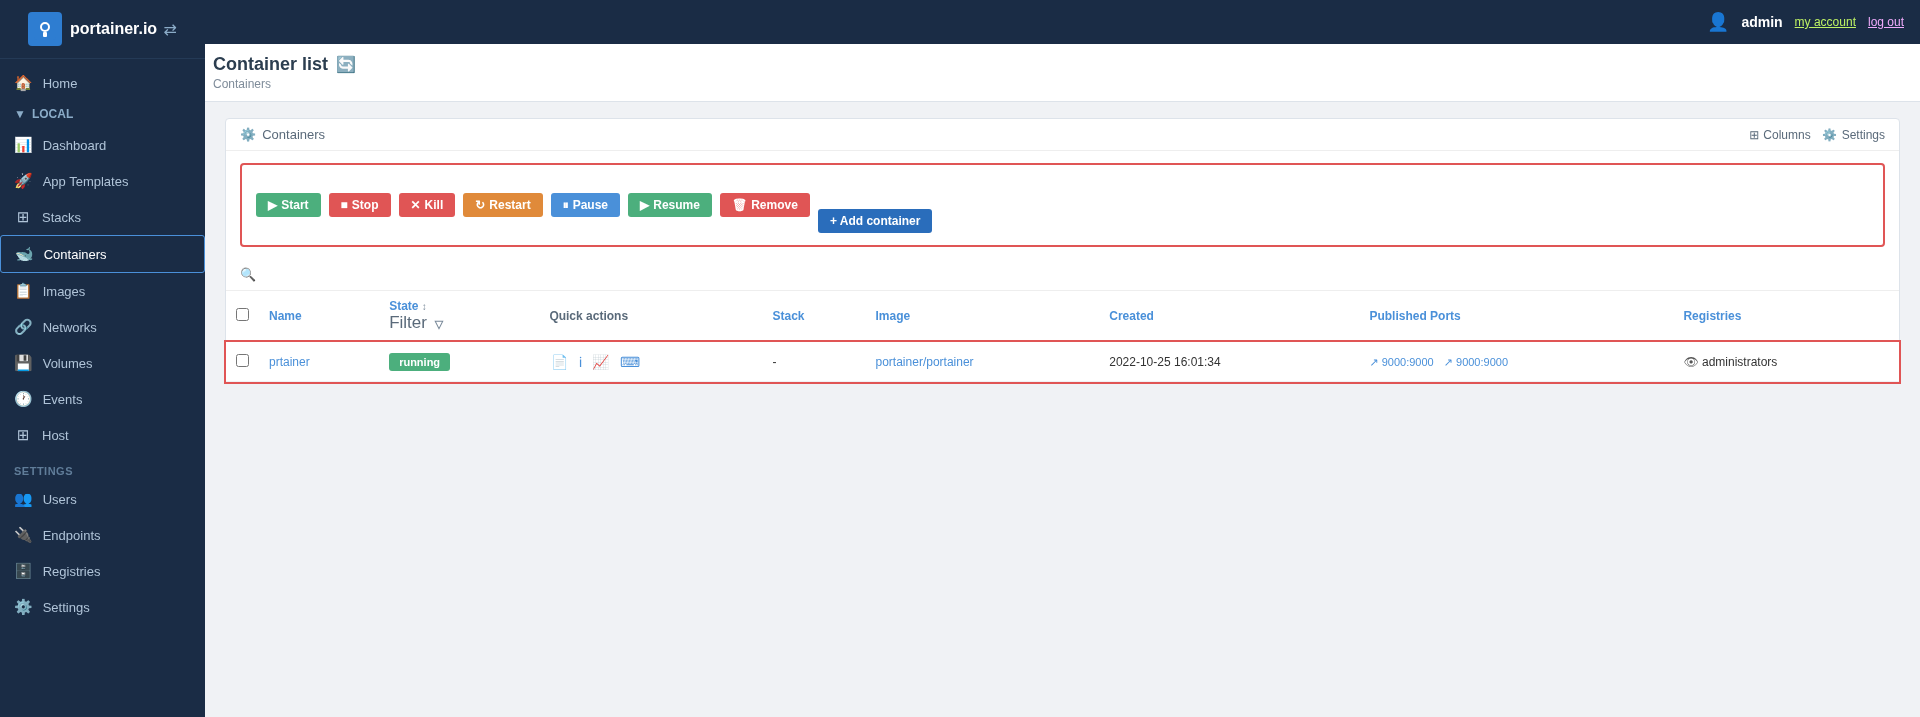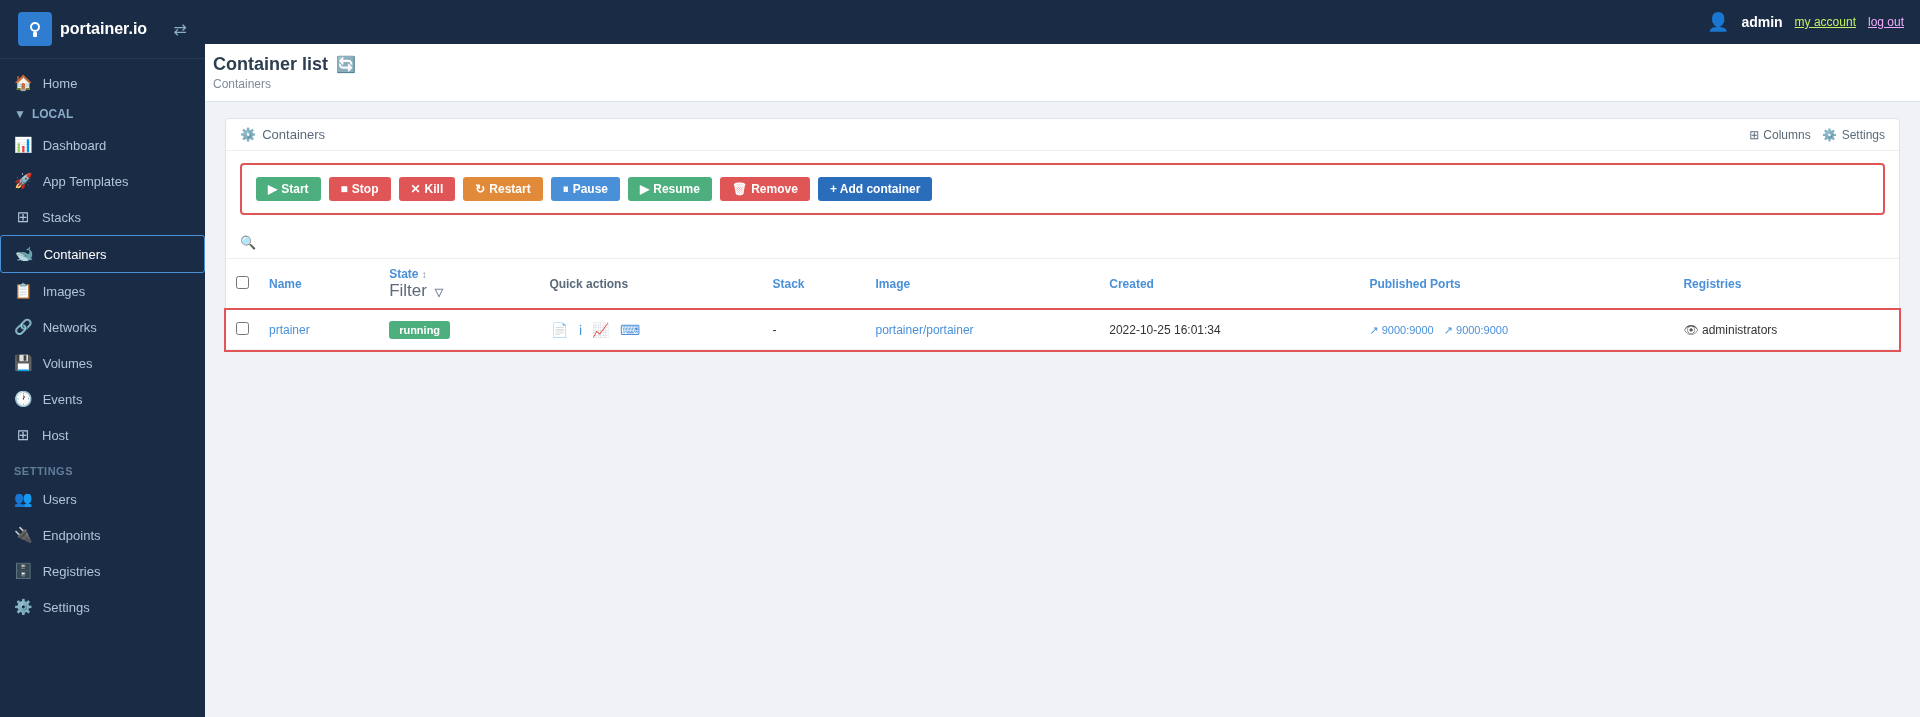--- a/index.html
+++ b/index.html
@@ -12,21 +12,21 @@
       background: #1a2c45;
       color: #cdd6e0;
       display: flex;
       flex-direction: column;
       height: 100%;
       overflow-y: auto;
     }
     .sidebar-logo {
       display: flex;
       align-items: center;
-      padding: 12px 18px;
+      padding: 12px 28px;
       background: #1a2c45;
       border-bottom: 1px solid #243a56;
     }
     .sidebar-logo-icon {
       width: 34px;
       height: 34px;
       background: #2e7dd1;
       border-radius: 4px;
       display: flex; align-items: center; justify-content: center;
       color: white; font-weight: bold; font-size: 14px;
@@ -137,21 +137,21 @@
       align-items: center;
       gap: 4px;
     }
     .btn-start { background: #4caf7d; color: white; }
     .btn-stop { background: #e05555; color: white; }
     .btn-kill { background: #e05555; color: white; }
     .btn-restart { background: #e08a3a; color: white; }
     .btn-pause { background: #4a90d9; color: white; }
     .btn-resume { background: #4caf7d; color: white; }
     .btn-remove { background: #e05555; color: white; }
-    .btn-add { background: #2a6dbb; color: white; }
+    .btn-add { background: #2a6dbb; color: white; margin-top: 32px; }
 
     
     .search-bar {
       padding: 8px 14px;
       display: flex;
       align-items: center;
       border-bottom: 1px solid #eee;
     }
     .search-input {
       border: none;

